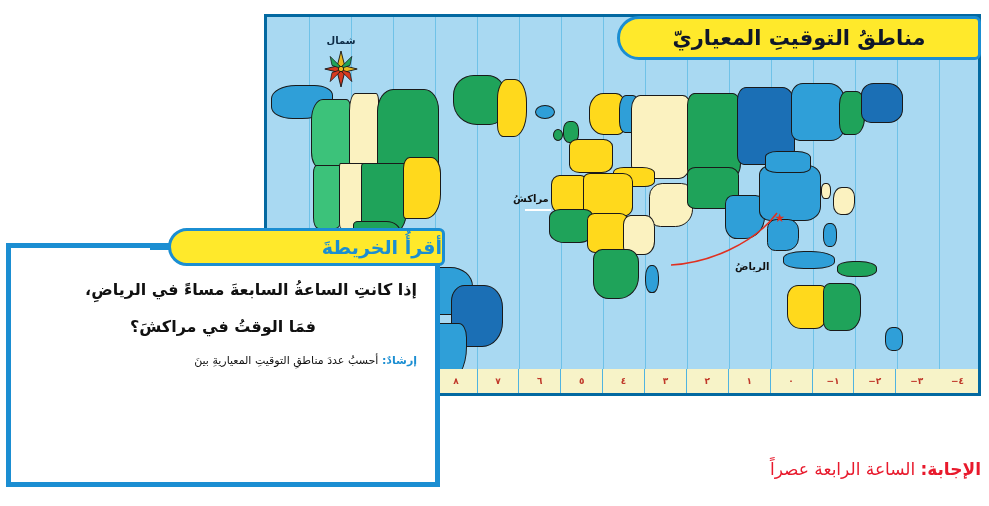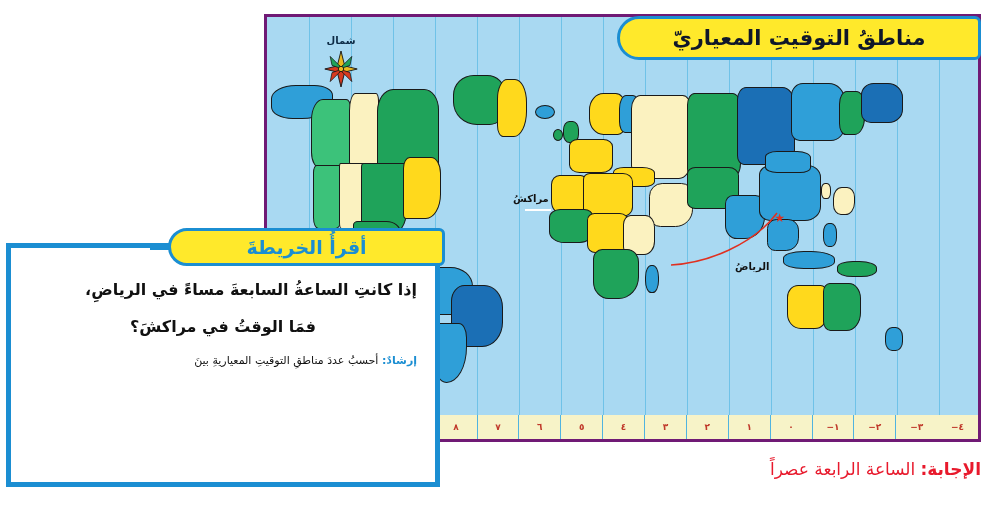--- a/index.html
+++ b/index.html
@@ -1,21 +1,21 @@
 <!DOCTYPE html>
 <html lang="ar" dir="rtl"><head>
 <meta charset="utf-8">
 <style>
   html,body{margin:0;padding:0;background:#ffffff;}
   body{width:989px;height:506px;position:relative;overflow:hidden;
        font-family:"DejaVu Sans","Liberation Sans",sans-serif;}
 
   
-  #map-panel{position:absolute;left:264px;top:14px;width:717px;height:428px;
-             background:#eab308;border:3px solid #701a75;box-sizing:border-box;}
+  #map-panel{position:absolute;left:264px;top:14px;width:717px;height:382px;
+             background:#eab308;border:3px solid #0369a1;box-sizing:border-box;}
   #ocean{position:absolute;inset:0;background:#a9d9f2;overflow:hidden;}
 
   .meridian{position:absolute;top:0;bottom:0;width:1px;background:#6fc2e8;}
 
   
   .land{position:absolute;border:1.5px solid #1a1a1a;box-sizing:border-box;}
 
   
   #axis-strip{position:absolute;left:0;right:0;bottom:0;height:24px;
               display:flex;flex-direction:row;}
@@ -57,21 +57,21 @@
   #title-banner span{font-size:21px;font-weight:bold;color:#0f172a;
                      font-family:"DejaVu Sans",sans-serif;direction:rtl;}
 
   
   #question-box{position:absolute;left:6px;top:243px;width:434px;height:244px;
                 background:#ffffff;border:5px solid #1b8ed2;box-sizing:border-box;
                 padding:30px 18px 10px 18px;direction:rtl;text-align:right;z-index:4;}
   #q-banner{position:absolute;left:168px;top:228px;width:277px;height:38px;
             background:#ffe92b;border:3px solid #1b8ed2;
             border-radius:20px 6px 6px 20px;box-sizing:border-box;
-            display:flex;align-items:center;justify-content:center;z-index:7;}
+            display:flex;align-items:center;justify-content:flex-start;z-index:7;}
   #q-banner span{font-size:19px;font-weight:bold;color:#1b8ed2;
                  font-family:"DejaVu Sans",sans-serif;direction:rtl;}
   #q-banner-tail{position:absolute;left:150px;top:245px;width:32px;height:5px;
                  background:#1b8ed2;z-index:7;}
   .q-line{margin:0 0 13px 0;font-size:16px;font-weight:bold;color:#111;
           line-height:1.5;font-family:"DejaVu Sans",sans-serif;}
   .q-line.center{text-align:center;}
   .hint-line{margin:0 0 8px 0;font-size:11px;color:#111;line-height:1.55;
              font-family:"DejaVu Sans",sans-serif;text-align:justify;}
   .hint-kw{color:#1b8ed2;font-weight:bold;}

